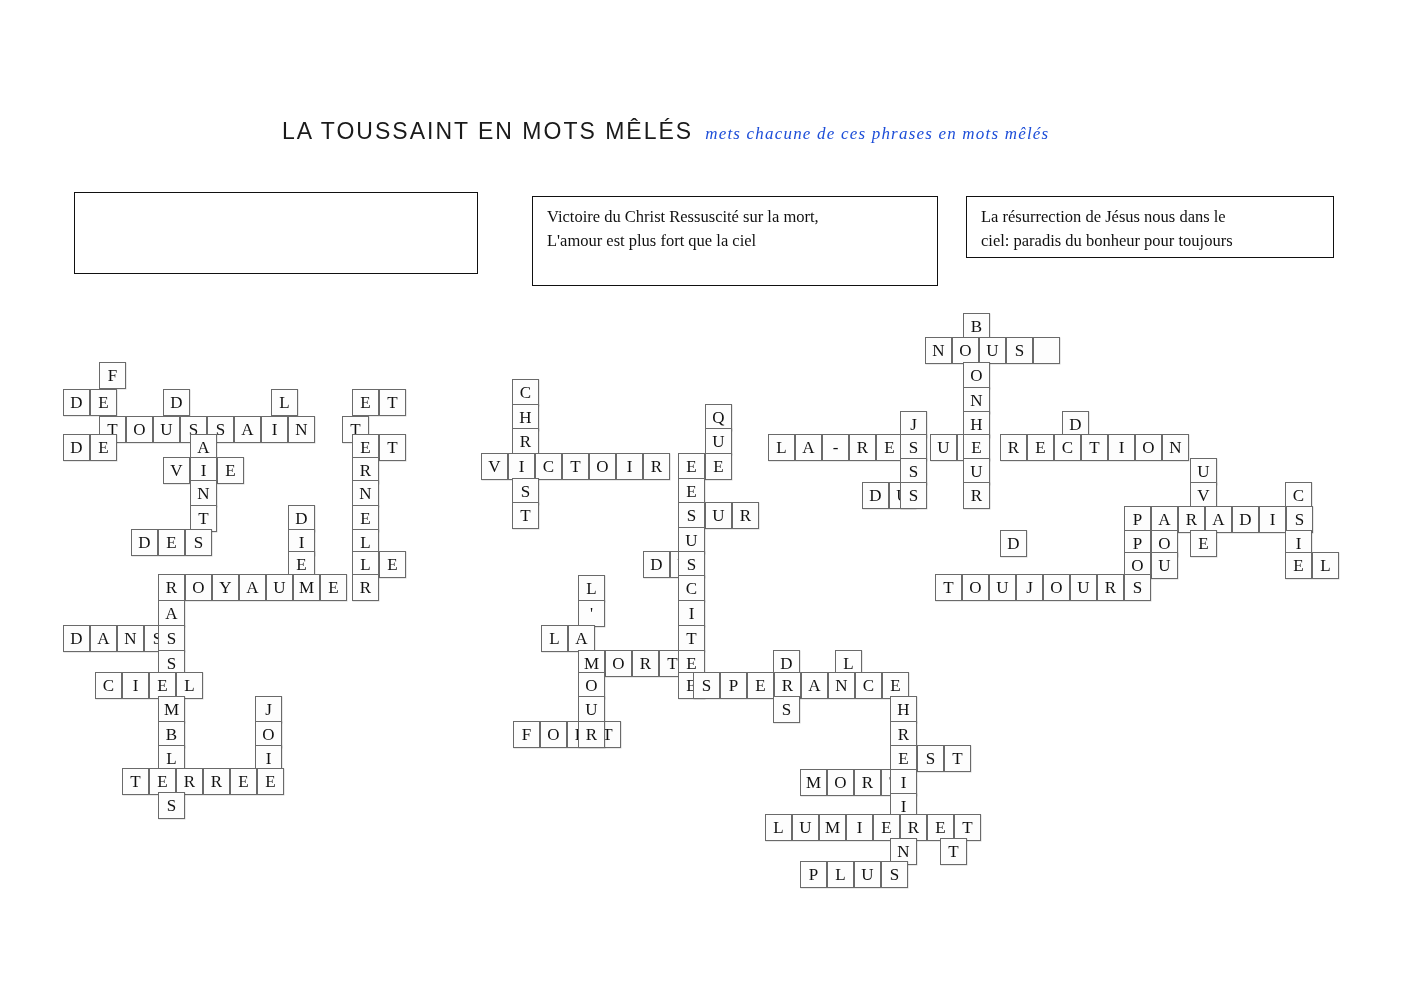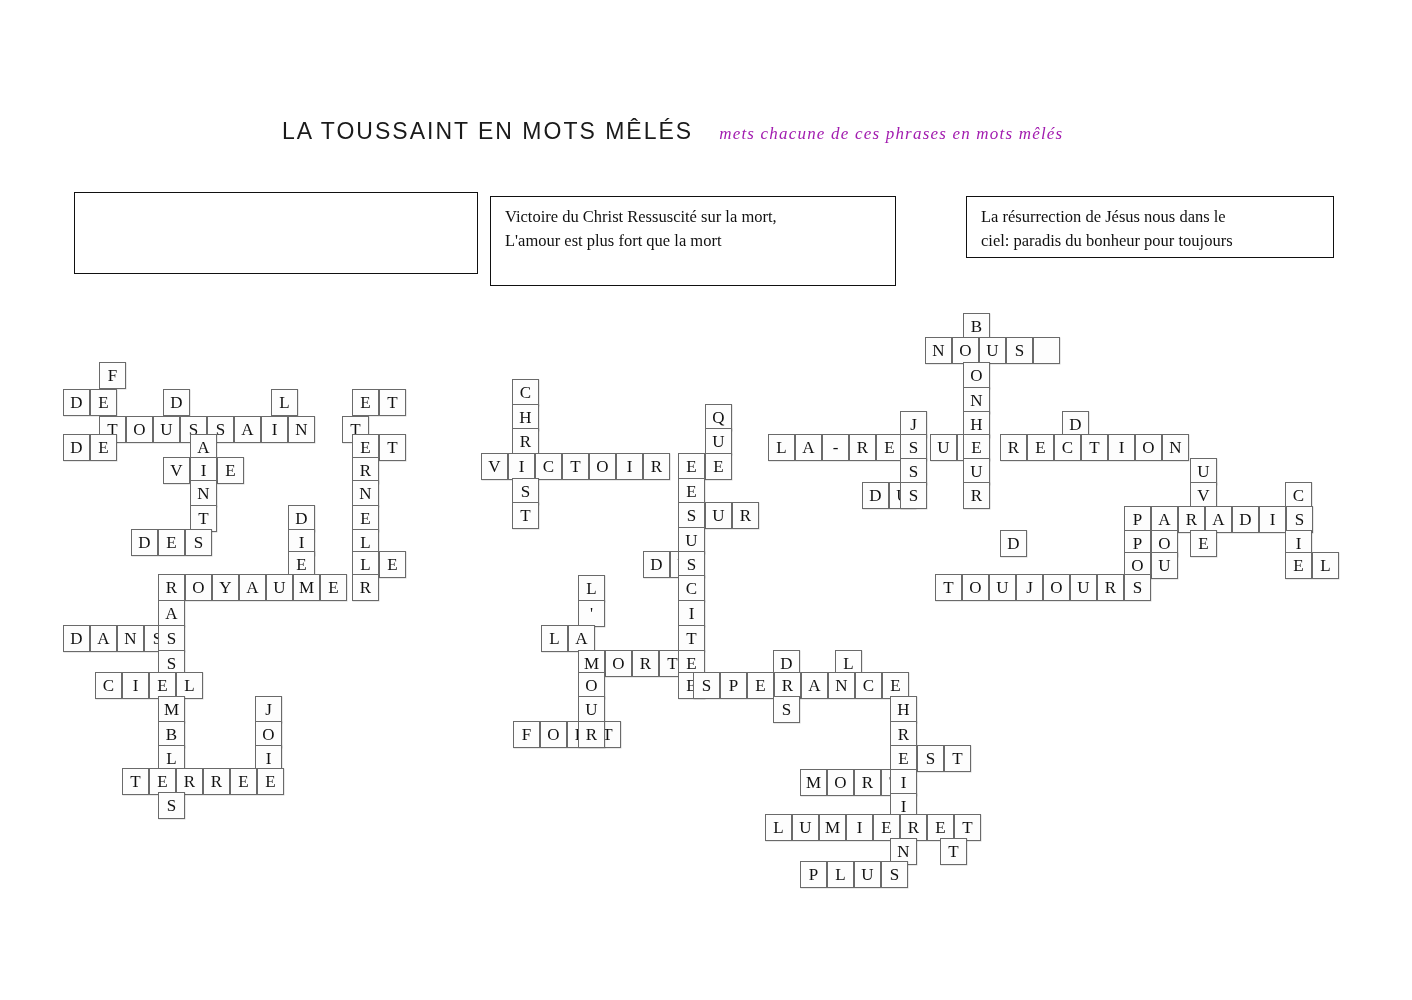--- a/index.html
+++ b/index.html
@@ -16,54 +16,54 @@
     overflow: hidden;
   }
 
   
   .title-row {
     position: absolute;
     left: 282px;
     top: 118px;
     display: flex;
     align-items: baseline;
-    gap: 26px;
+    gap: 12px;
   }
   .main-title {
     font-family: "Liberation Sans", sans-serif;
     font-size: 23px;
     letter-spacing: 2.0px;
     font-weight: 500;
     color: #1a1a1a;
     white-space: nowrap;
   }
   .sub-title {
     font-family: "Liberation Serif", serif;
     font-style: italic;
     font-size: 17px;
     letter-spacing: 1.2px;
-    color: #a21caf;
+    color: #1d4ed8;
     white-space: nowrap;
   }
 
   
   .clue-box {
     position: absolute;
     border: 1.5px solid #111;
     background: #fff;
     padding: 8px 12px 10px 14px;
     box-sizing: border-box;
   }
   .clue-line {
     font-size: 16.5px;
     line-height: 1.45;
     white-space: nowrap;
   }
   #clue-1 { left: 74px;  top: 192px;  width: 404px; height: 82px; }
-  #clue-2 { left: 490px; top: 196px;  width: 406px; height: 90px; }
+  #clue-2 { left: 532px; top: 196px;  width: 406px; height: 90px; }
   #clue-3 { left: 966px; top: 196px;  width: 368px; height: 62px; }
 
   
   .cell {
     position: absolute;
     width: 27px;
     height: 27px;
     border: 1px solid #6a6a6a;
     background: #fdfdfd;
     box-sizing: border-box;
@@ -86,21 +86,21 @@
 <div class="title-row">
   <div class="main-title">LA TOUSSAINT EN MOTS MÊLÉS</div>
   <div class="sub-title">mets chacune de ces phrases en mots mêlés</div>
 </div>
 
 <div class="clue-box" id="clue-1">
 </div>
 
 <div class="clue-box" id="clue-2">
   <div class="clue-line">Victoire du Christ Ressuscité sur la mort,</div>
-  <div class="clue-line">L'amour est plus fort que la mort</div>
+  <div class="clue-line">L'amour est plus fort que la ciel</div>
 </div>
 
 <div class="clue-box" id="clue-3">
   <div class="clue-line">La résurrection de Jésus nous dans le</div>
   <div class="clue-line">ciel: paradis du bonheur pour toujours</div>
 </div>
 
 <div class="puzzle-layer" id="puzzle-layer">
     <div class="cell" style="left: 99px; top: 362px; width: 27px; height: 27px;">F</div>
     <div class="cell" style="left: 63px; top: 389px; width: 27px; height: 27px;">D</div>

